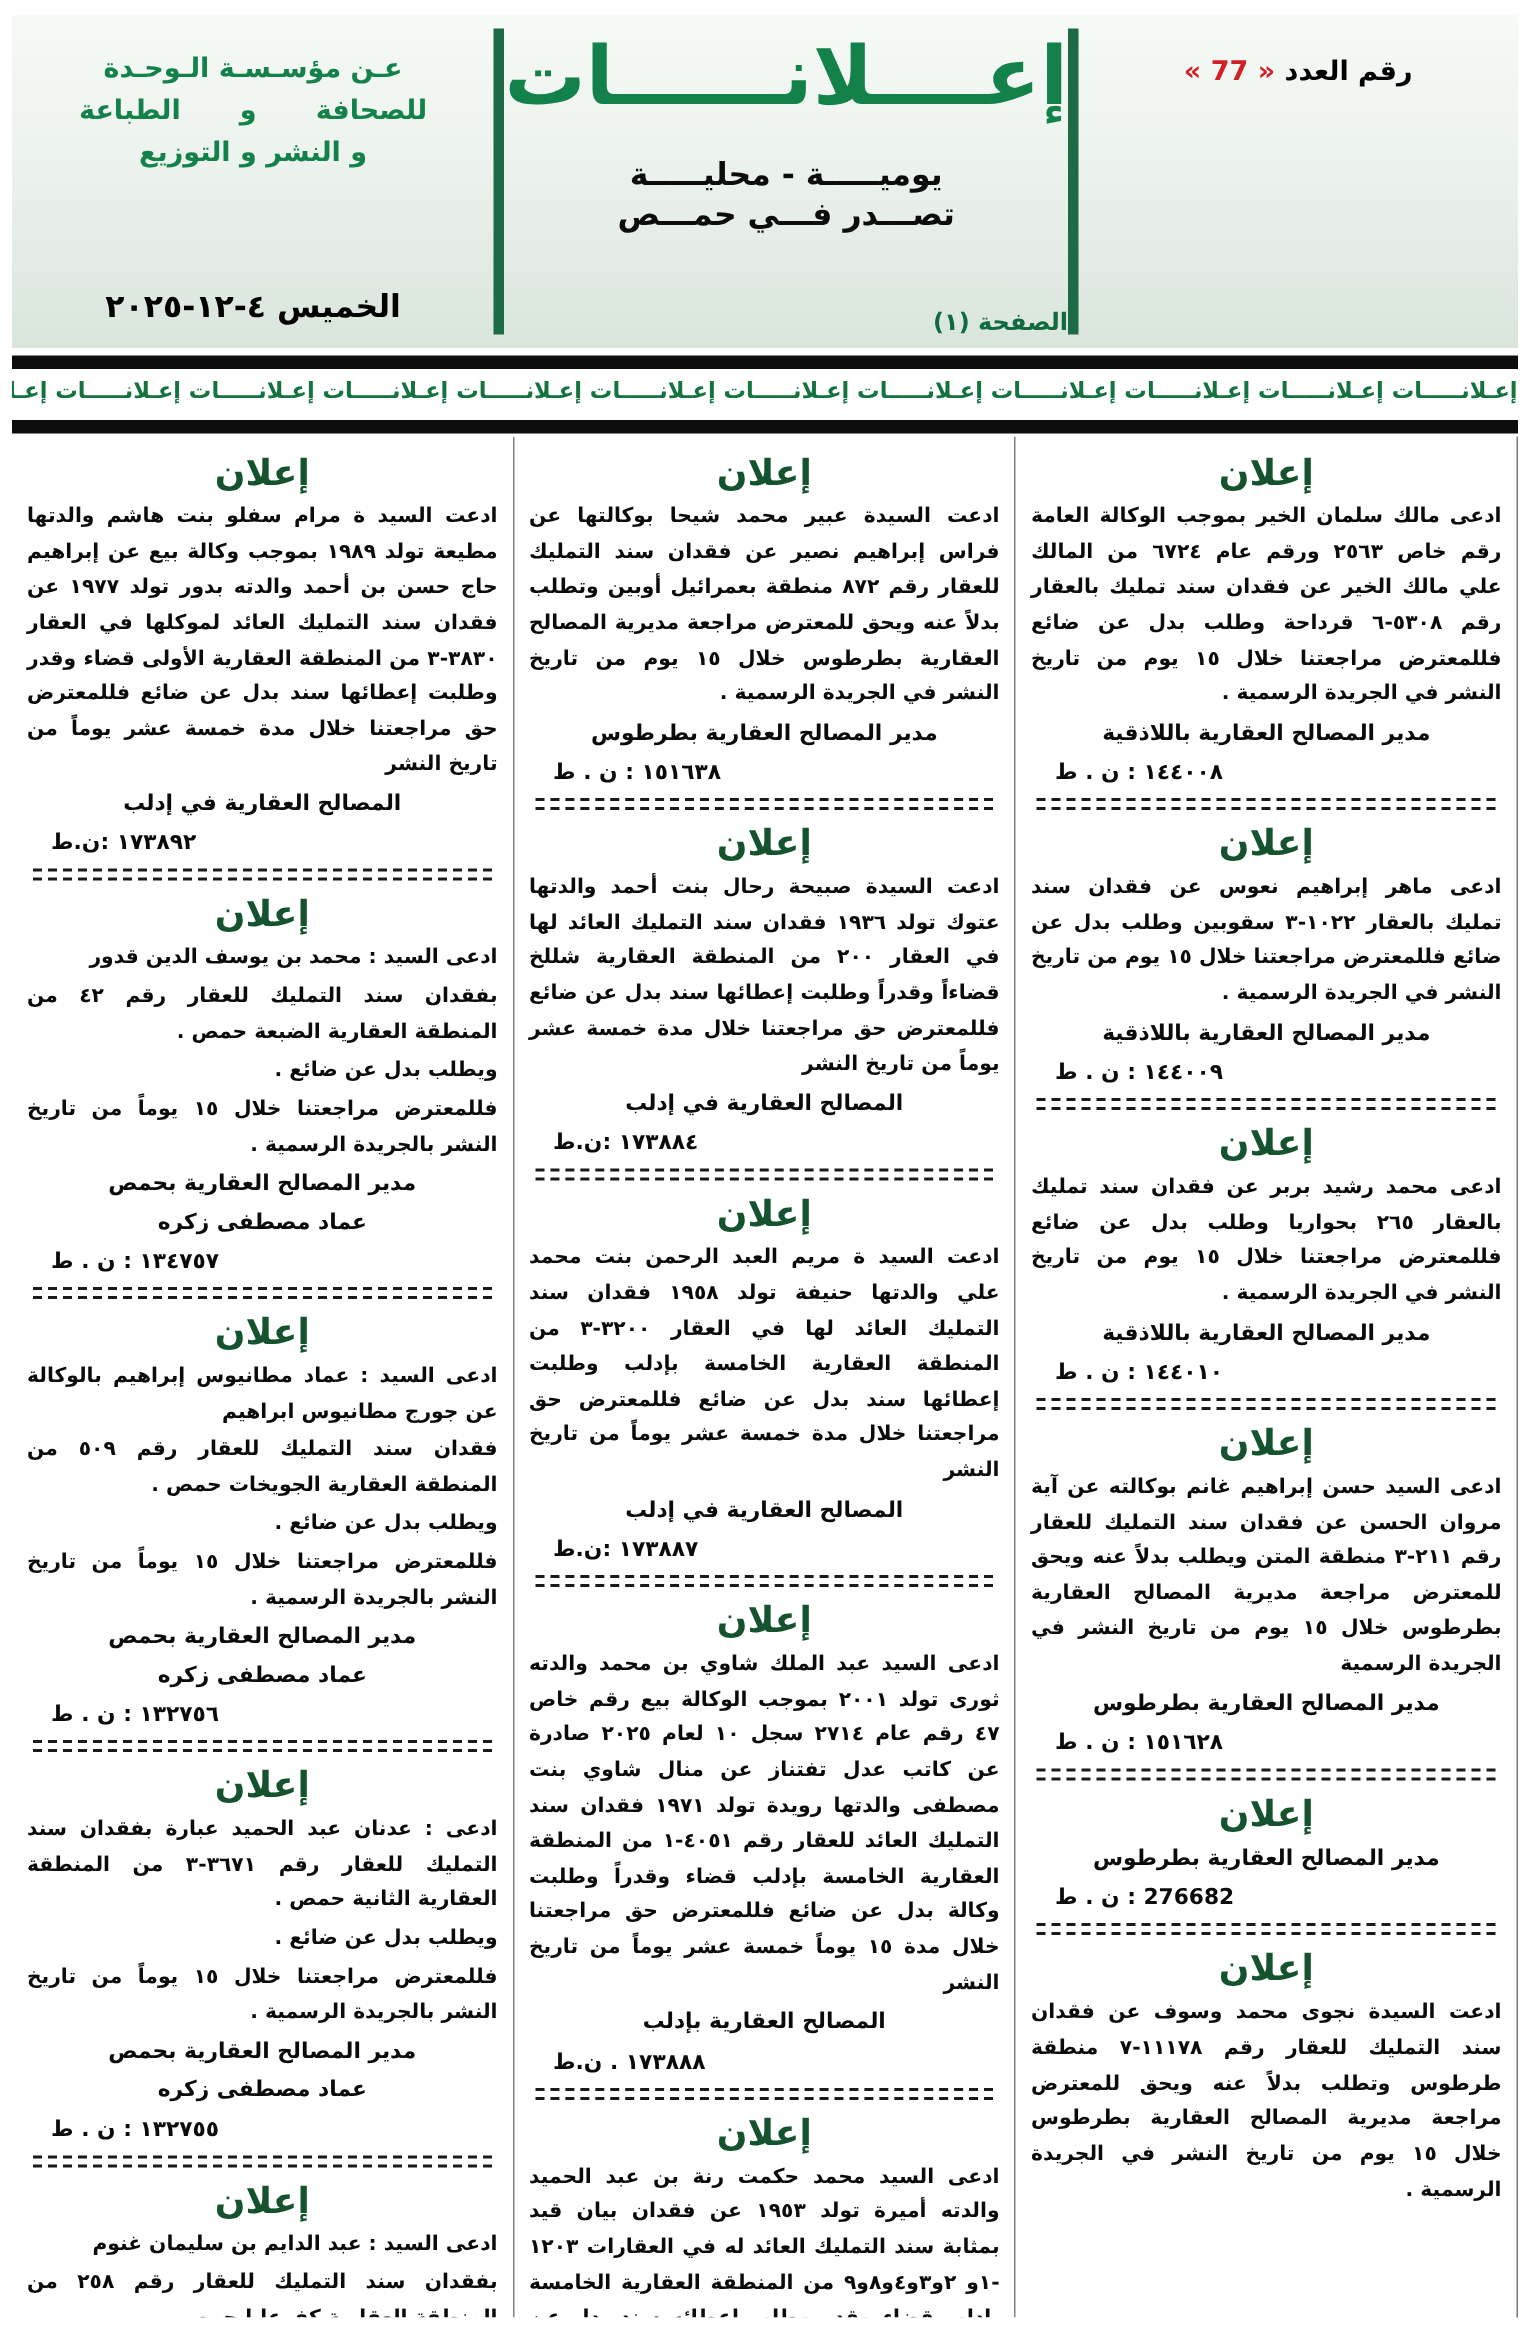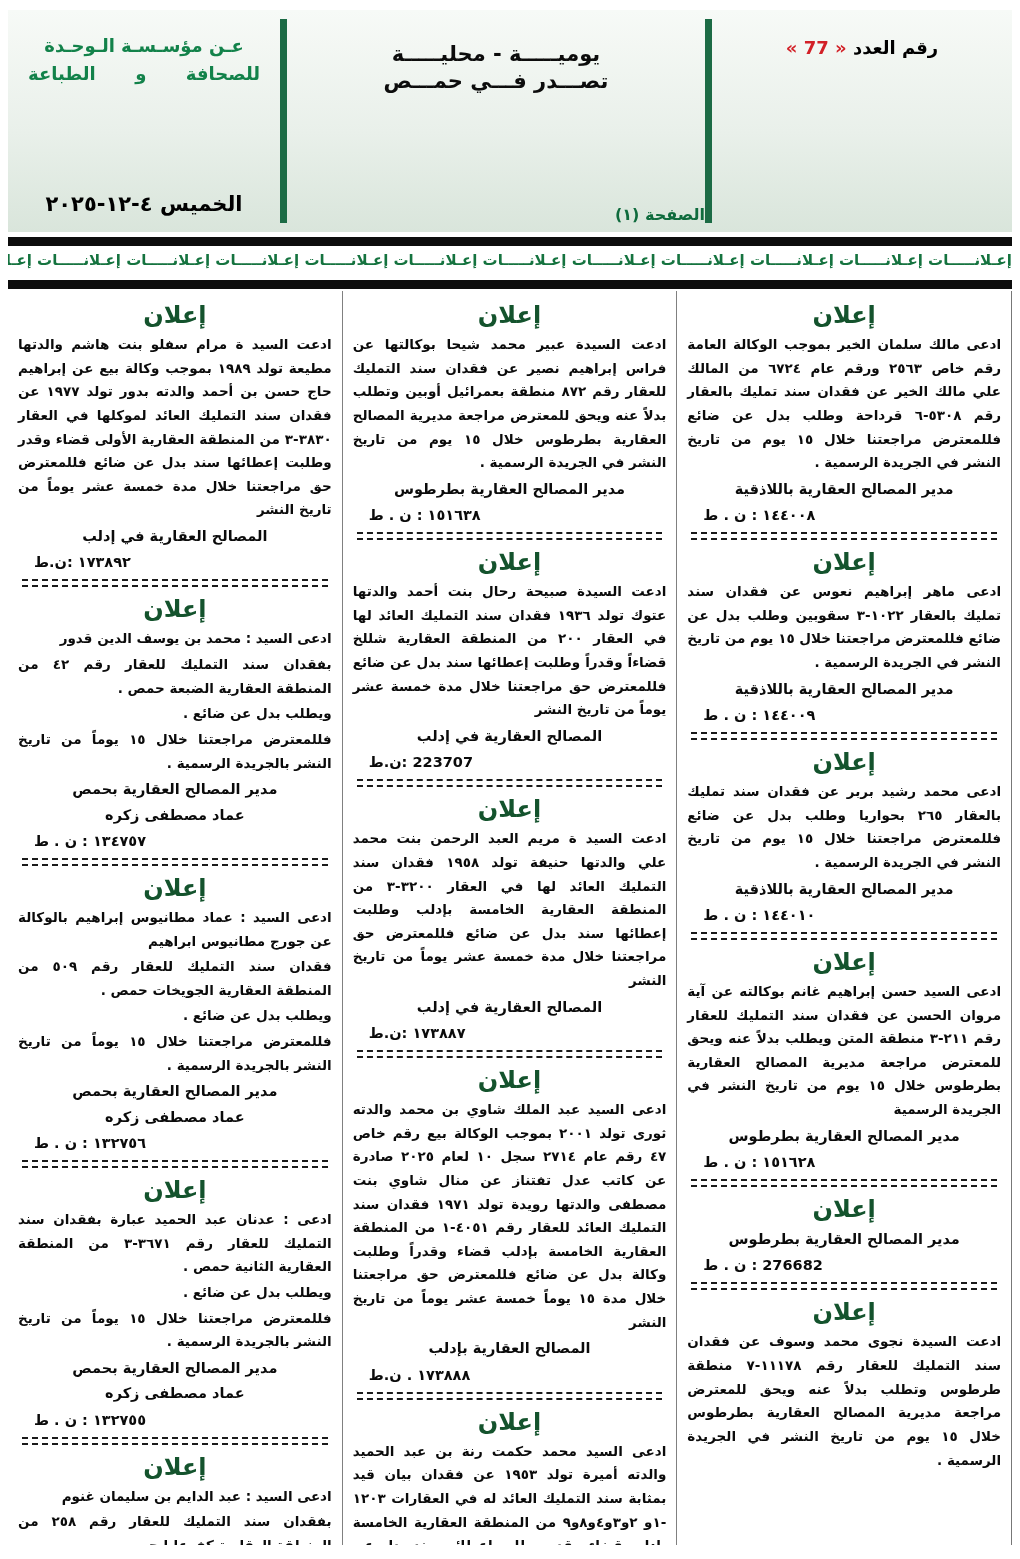--- a/index.html
+++ b/index.html
@@ -1,21 +1,21 @@
 <!DOCTYPE html>
 <html lang="ar"><head>
 <meta charset="utf-8">
 <style>
   html,body{margin:0;padding:0;background:#fff;}
   .page{position:relative;width:1020px;height:1559px;overflow:hidden;background:#fff;
         font-family:"DejaVu Sans",sans-serif;}
   
   header.masthead{display:flex;margin:10px 8px 0;height:222px;
         background:linear-gradient(180deg,#f7faf7 0%,#e9f0ea 55%,#d9e5db 100%);}
-  .mh-left{width:272px;position:relative;padding:22px 20px 12px;box-sizing:border-box;}
+  .mh-left{width:328px;position:relative;padding:22px 20px 12px;box-sizing:border-box;}
   .pub{color:#12824a;font-weight:bold;font-size:18px;line-height:1.55;direction:rtl;width:232px;margin:0 auto;}
   .pub .l1{text-align:center;}
   .pub .l2{text-align:justify;text-align-last:justify;}
   .pub .l3{text-align:center;}
   .issue-date{position:absolute;bottom:16px;left:18px;right:18px;text-align:center;
         font-size:21px;font-weight:bold;color:#000;direction:rtl;}
   .vbar{width:7px;height:204px;background:#1c6b45;align-self:center;}
   .mh-center{flex:1;position:relative;text-align:center;padding-top:10px;}
   .main-title{color:#12824a;font-size:54px;font-weight:bold;direction:rtl;line-height:1.15;}
   .type-line{font-size:21px;font-weight:bold;color:#0c0c0c;direction:rtl;}
@@ -55,25 +55,27 @@
 </head>
 <body>
 
 <div class="page">
 
   <header class="masthead">
     <div class="mh-left">
       <div class="pub">
         <div class="l1">عـن مؤسـسـة الـوحـدة</div>
         <div class="l2">للصحافة و الطباعة</div>
+        <div class="l3">و النشر و التوزيع</div>
       </div>
       <div class="issue-date">الخميس ٤-١٢-٢٠٢٥</div>
     </div>
     <div class="vbar"></div>
     <div class="mh-center">
+      <div class="main-title">إعــــلانــــــات</div>
       <div class="type-line t1">يوميـــــة - محليـــــة</div>
       <div class="type-line t2">تصـــدر فـــي حمـــص</div>
       <div class="page-label">الصفحة (١)</div>
     </div>
     <div class="vbar"></div>
     <div class="mh-right">
       <div class="issue">
         <span>رقم العدد</span>
         <span class="red">« 77 »</span>
       </div>
@@ -150,21 +152,21 @@
           <div class="sig">مدير المصالح العقارية بطرطوس</div>
           <div class="phone">ط . ن : ١٥١٦٣٨</div>
         </article>
         <div class="sep"></div>
         <article class="ad">
           <div class="ad-title">إعلان</div>
           <div class="ad-body">
             <p>ادعت السيدة صبيحة رحال بنت أحمد والدتها عتوك تولد ١٩٣٦ فقدان سند التمليك العائد لها في العقار ٢٠٠ من المنطقة العقارية شللخ قضاءاً وقدراً وطلبت إعطائها سند بدل عن ضائع فللمعترض حق مراجعتنا خلال مدة خمسة عشر يوماً من تاريخ النشر</p>
           </div>
           <div class="sig">المصالح العقارية في إدلب</div>
-          <div class="phone">ط.ن: 223707</div>
+          <div class="phone">ط.ن: ١٧٣٨٨٤</div>
         </article>
         <div class="sep"></div>
         <article class="ad">
           <div class="ad-title">إعلان</div>
           <div class="ad-body">
             <p>ادعت السيد ة مريم العبد الرحمن بنت محمد علي والدتها حنيفة تولد ١٩٥٨ فقدان سند التمليك العائد لها في العقار ٣٢٠٠-٣ من المنطقة العقارية الخامسة بإدلب وطلبت إعطائها سند بدل عن ضائع فللمعترض حق مراجعتنا خلال مدة خمسة عشر يوماً من تاريخ النشر</p>
           </div>
           <div class="sig">المصالح العقارية في إدلب</div>
           <div class="phone">ط.ن: ١٧٣٨٨٧</div>
         </article>

